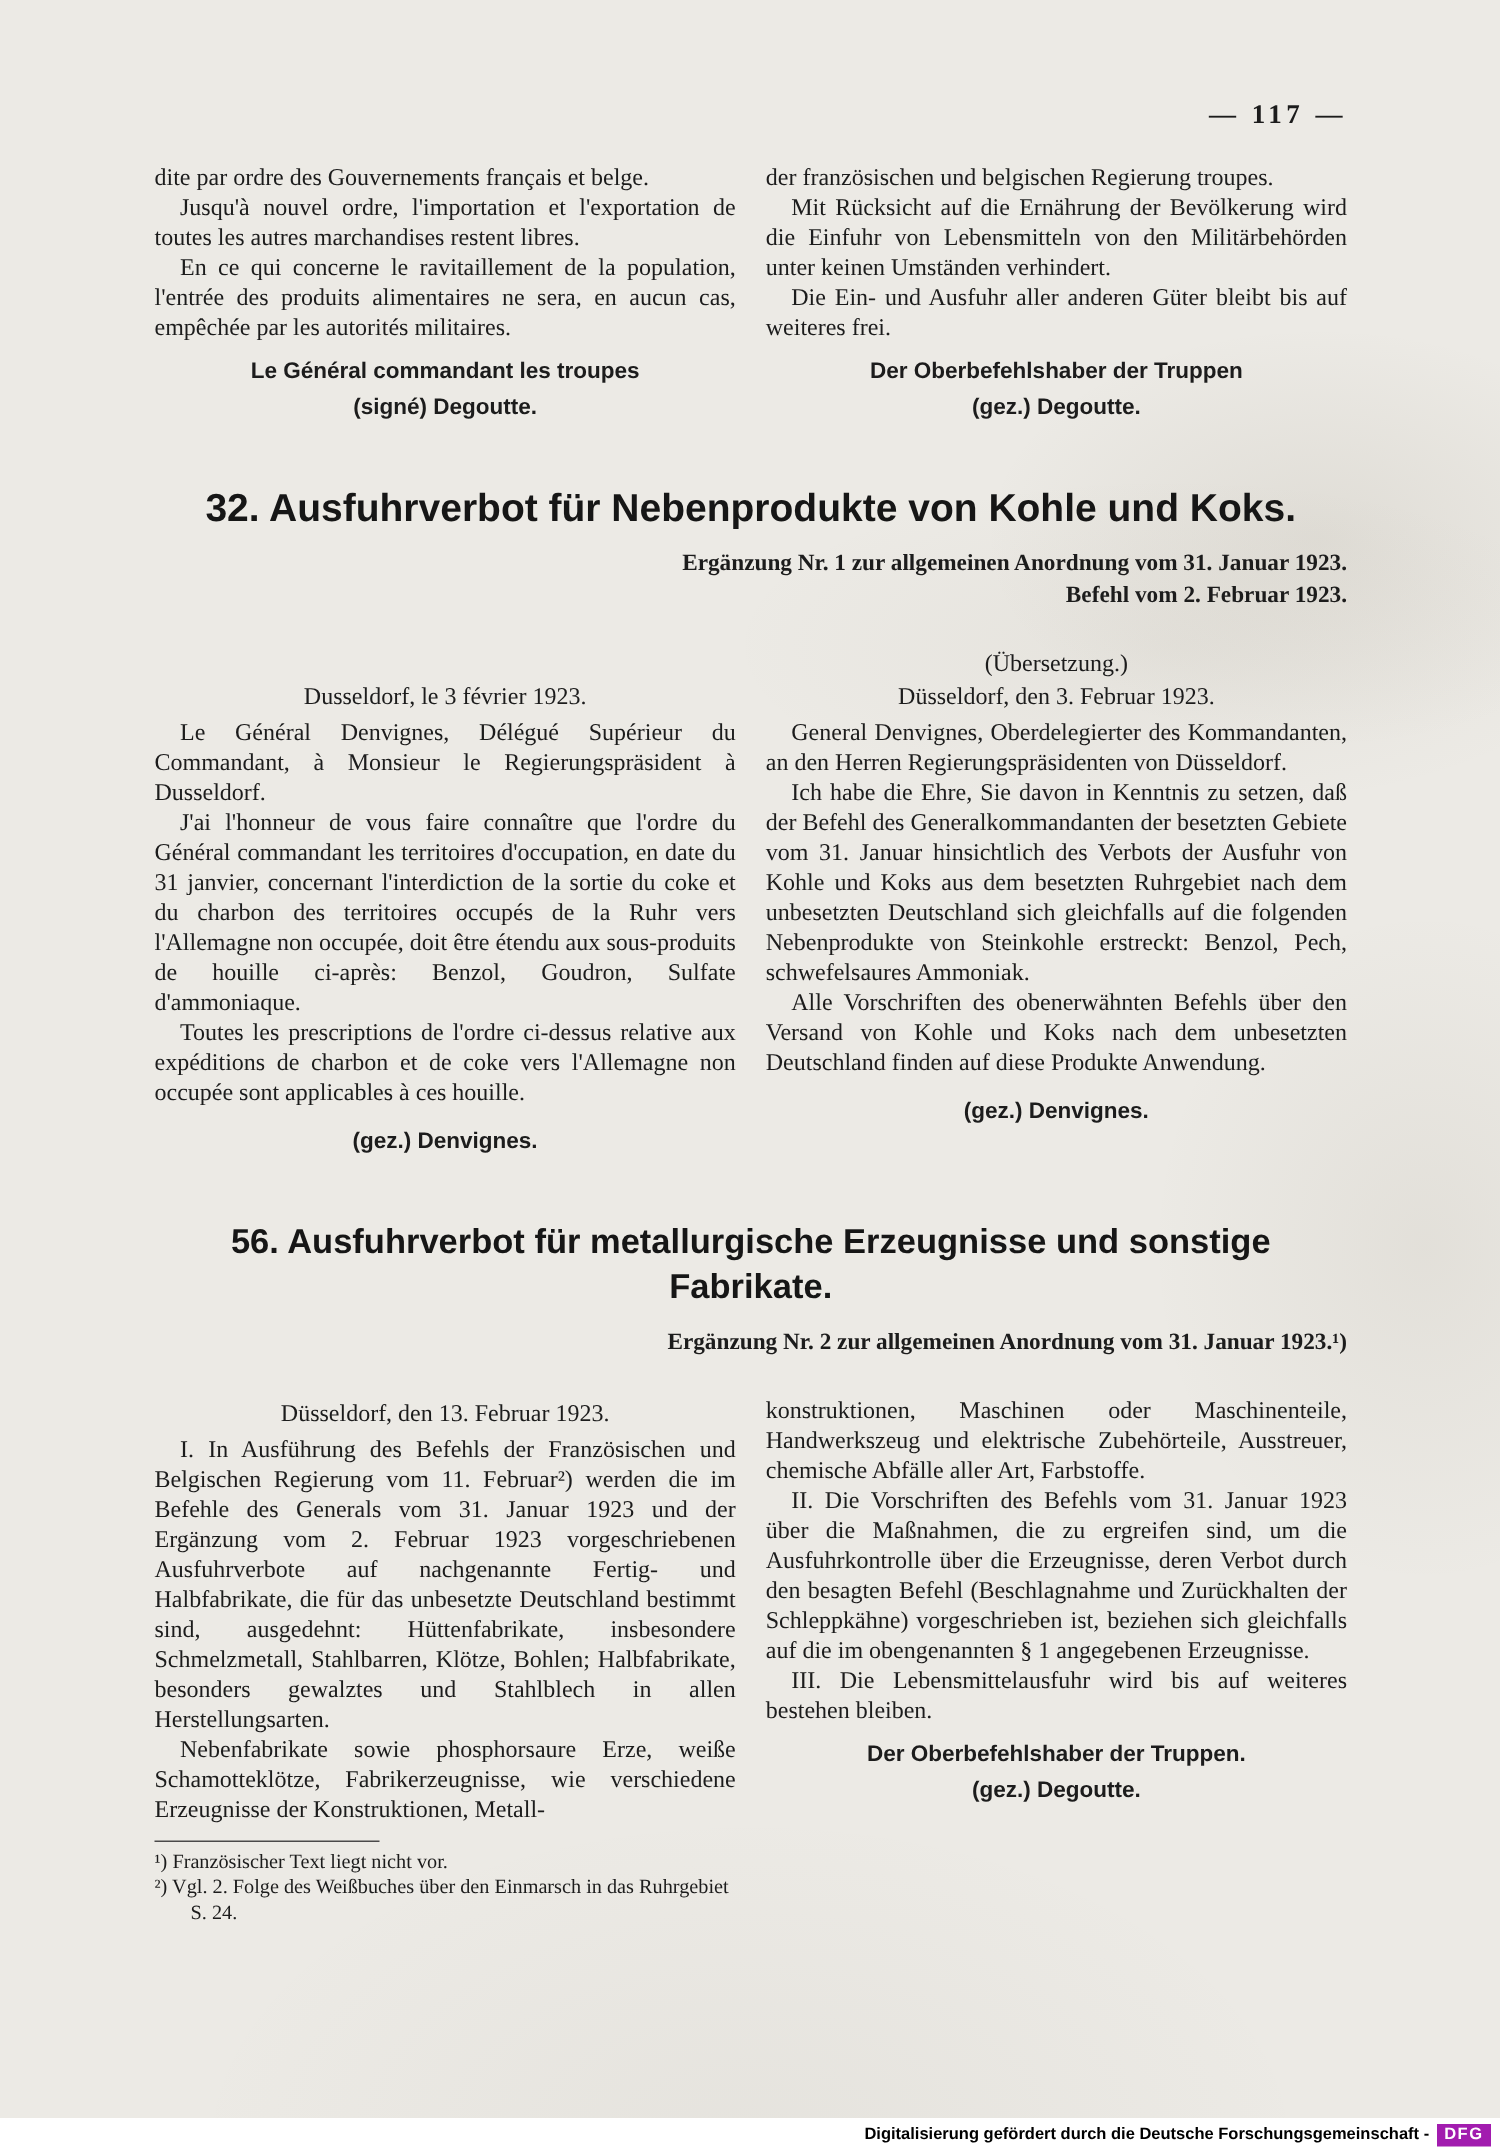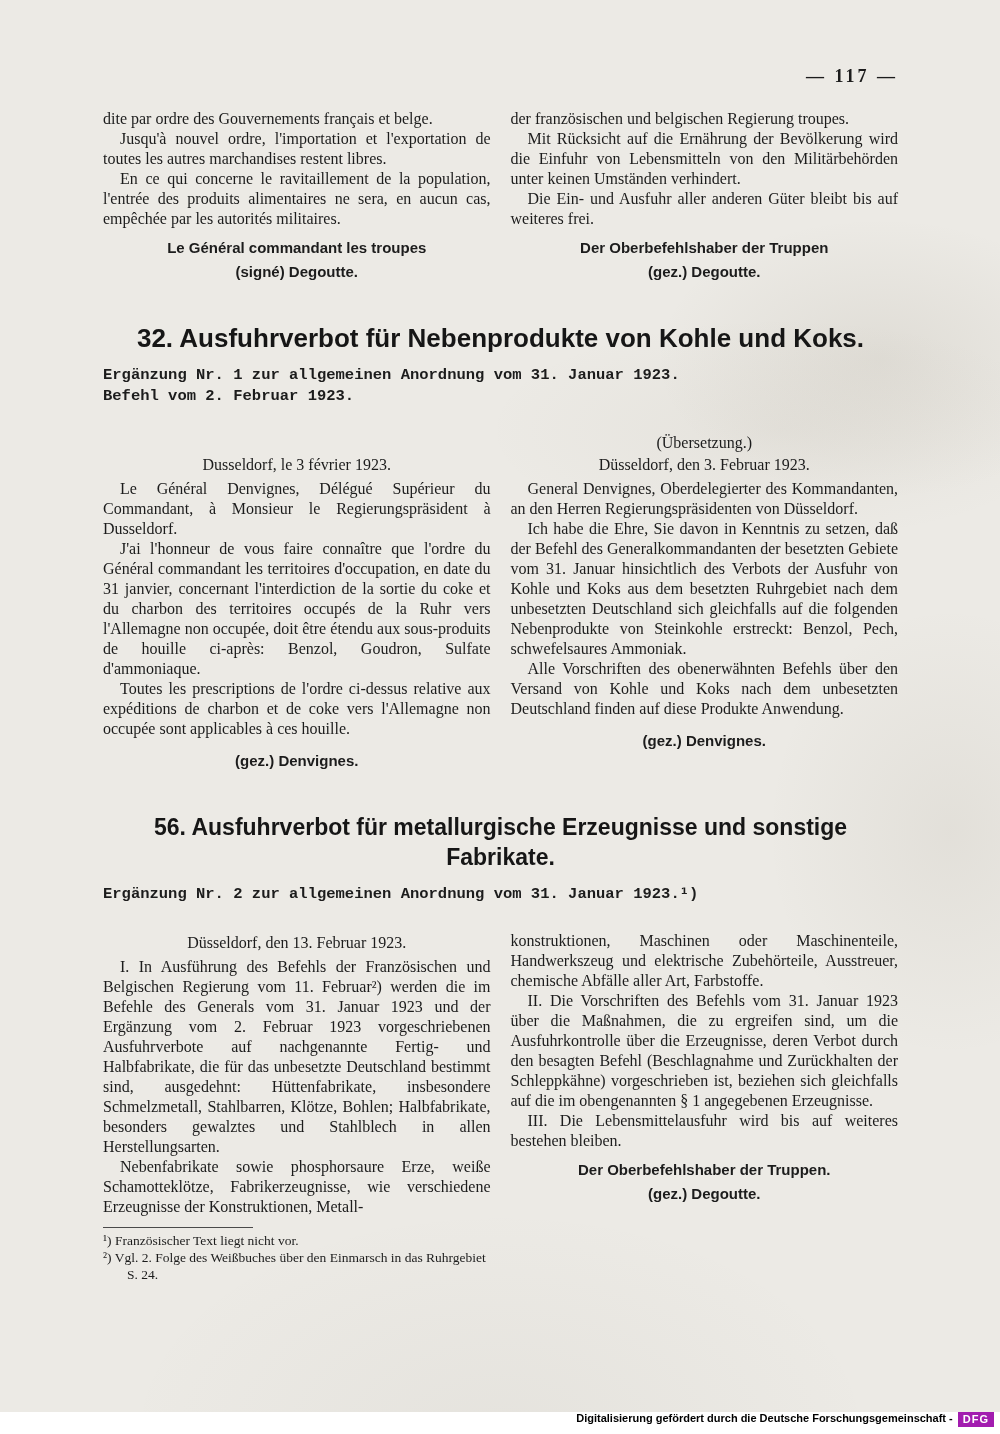--- a/index.html
+++ b/index.html
@@ -51,22 +51,22 @@
     margin: 0 0 12px;
     text-align: center;
     font-family: "Liberation Sans", sans-serif;
     font-weight: bold;
     font-size: 26px;
     line-height: 30px;
     color: #161616;
   }
   .section-heading.h56 { font-size: 23px; }
   .subhead {
-    text-align: left;
-    font-family: Liberation Mono, monospace;
+    text-align: right;
+    font-family: Liberation Serif, serif;
     font-weight: bold;
     font-size: 15.5px;
     line-height: 21px;
   }
   .doc-section .two-col { margin-top: 26px; }
   .footnote-rule {
     width: 150px; height: 0;
     border-top: 1px solid #4a4a4a;
     margin: 10px 0 4px;
   }
@@ -77,21 +77,21 @@
     text-align: left;
     padding-left: 24px;
     text-indent: -24px;
   }
   .footer-bar {
     position: absolute;
     left: 0; right: 0; bottom: 0;
     height: 22px;
     background: #ffffff;
     display: flex;
-    align-items: flex-start;
+    align-items: center;
     justify-content: flex-end;
     gap: 5px;
     padding-right: 6px;
     font-family: "Liberation Sans", sans-serif;
     font-size: 11px;
     font-weight: bold;
     color: #000;
   }
   .dfg-logo {
     display: inline-block;

